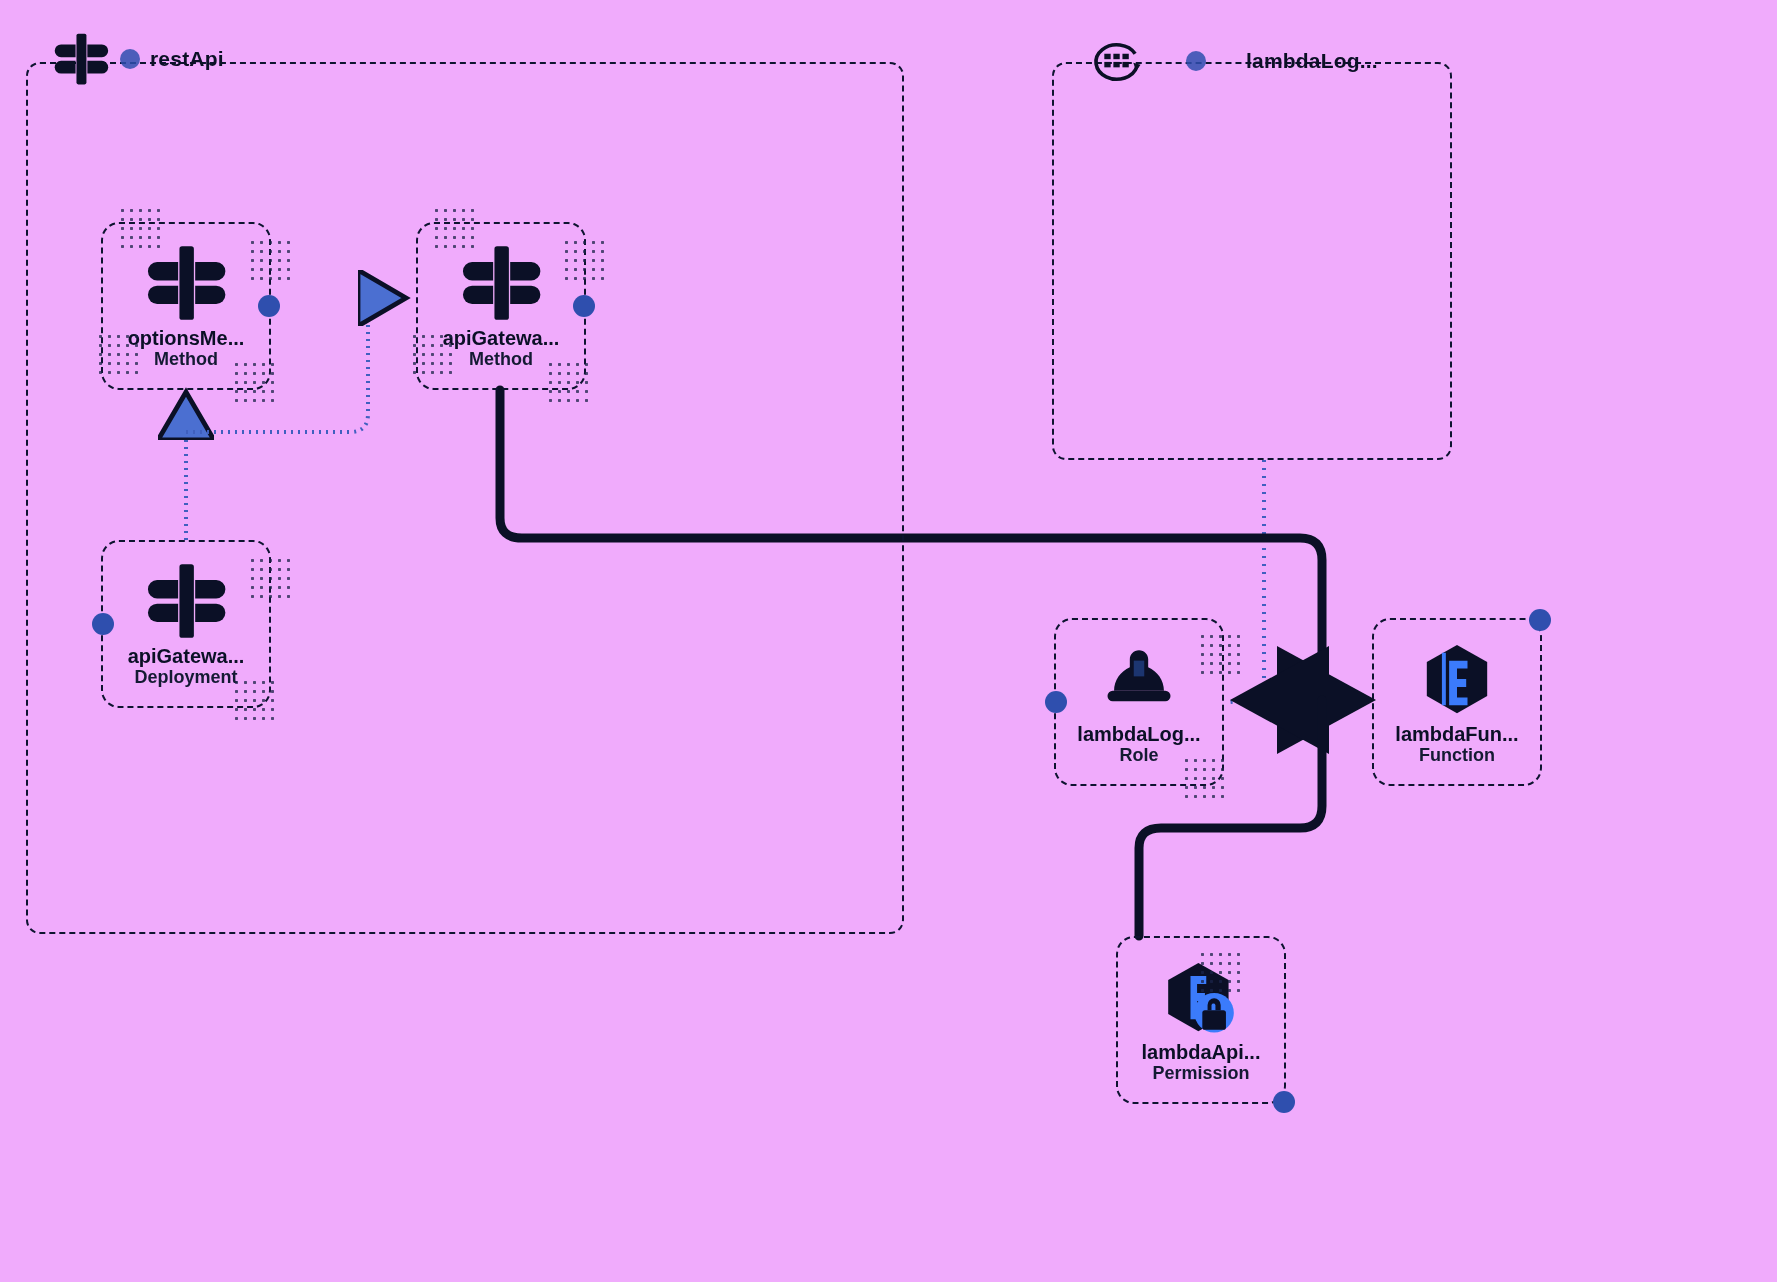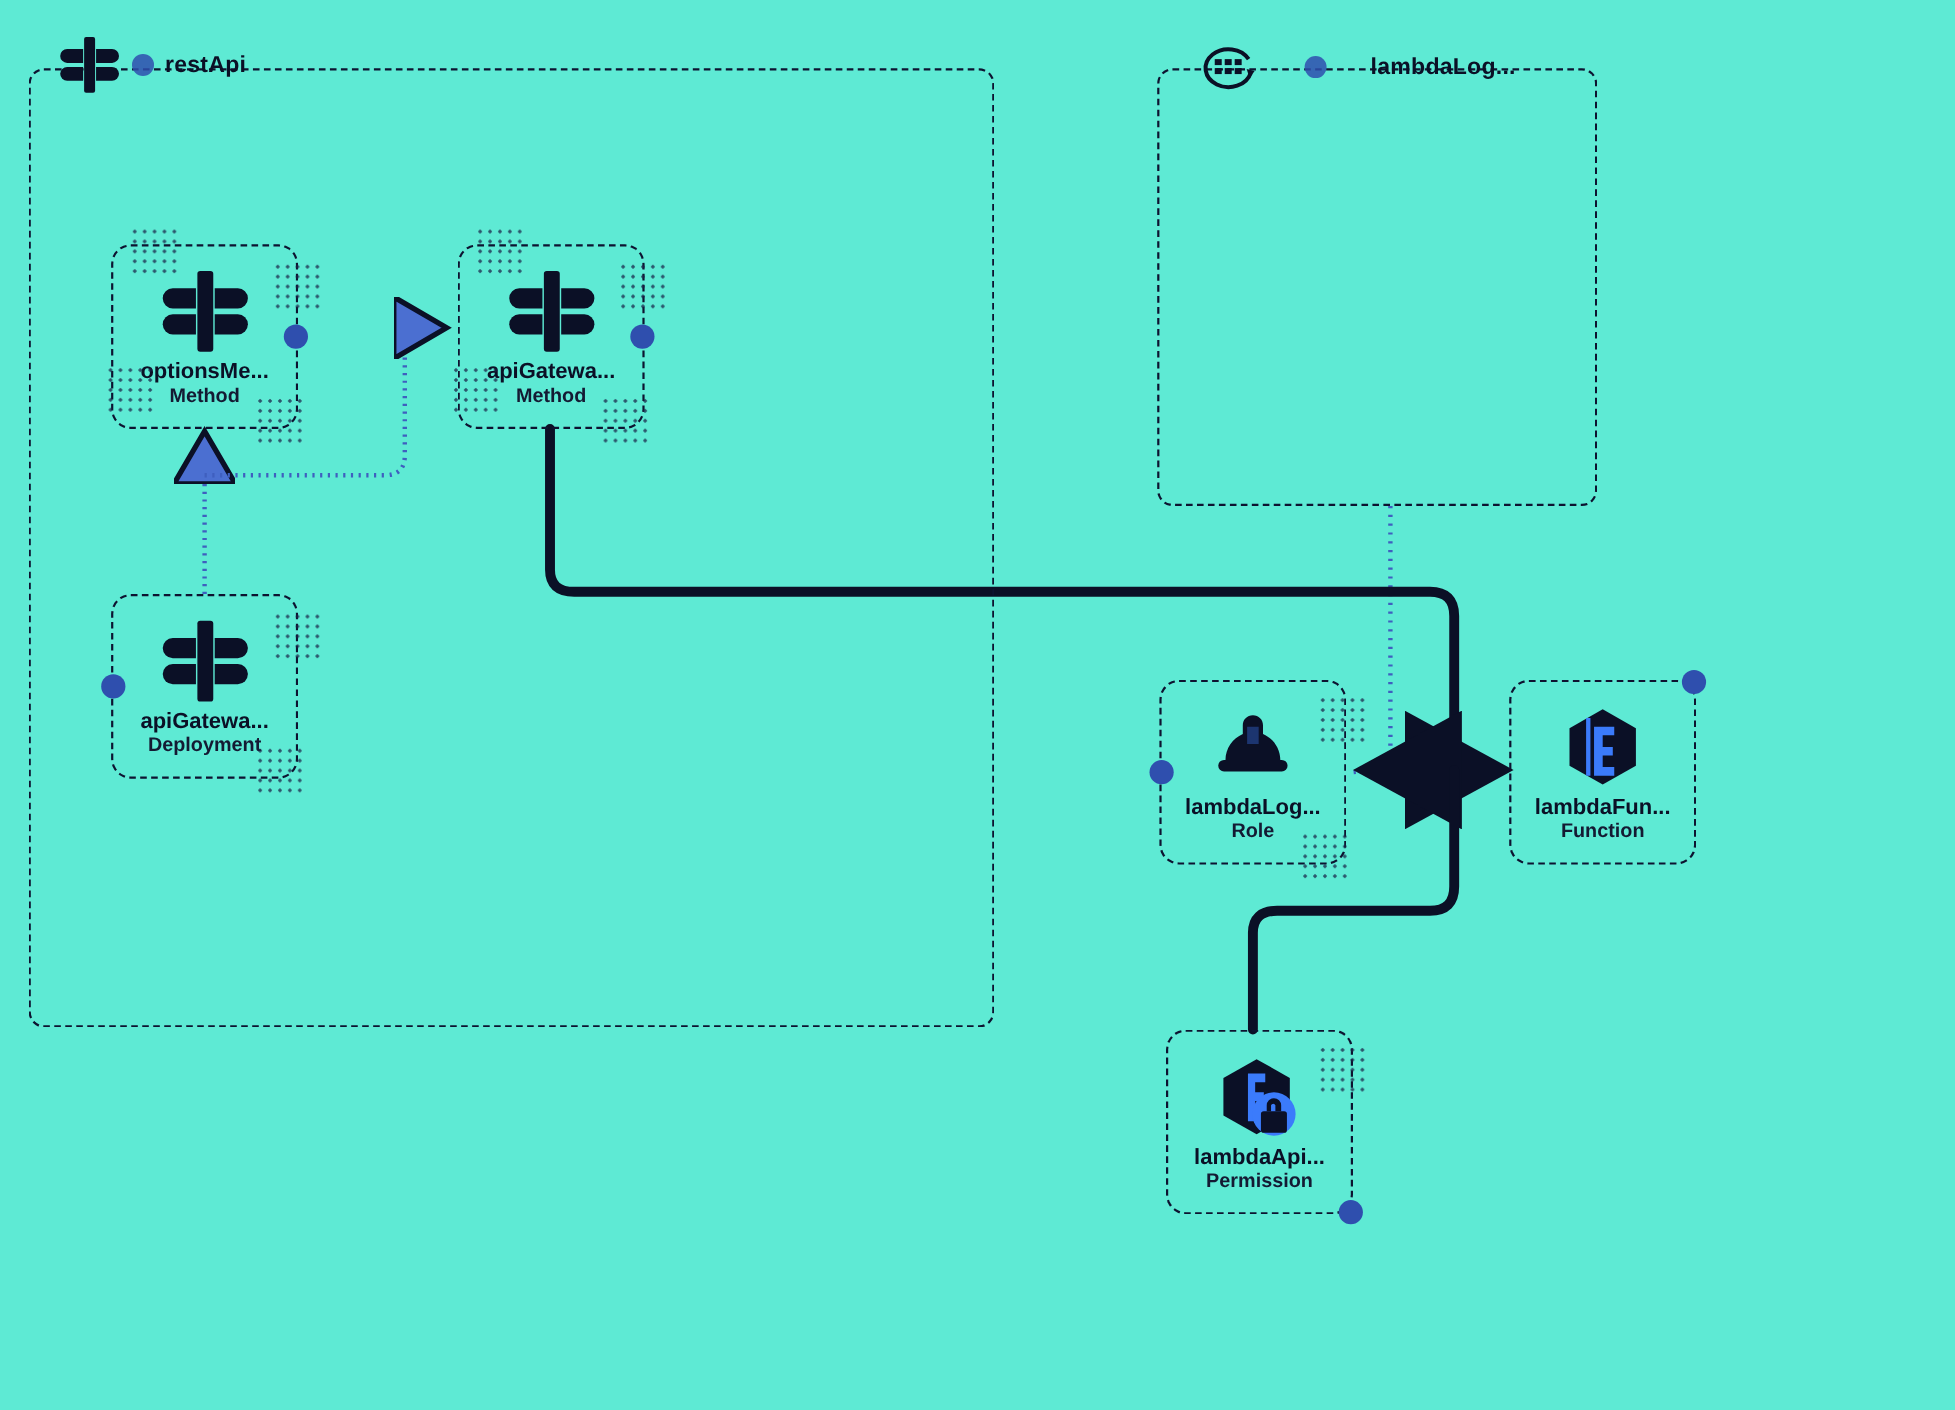--- a/index.html
+++ b/index.html
@@ -8,21 +8,21 @@
     padding: 0;
     background: #3b7bfb;
   }
   body {
     font-family: "Liberation Sans", sans-serif;
   }
   #canvas {
     position: relative;
     width: 1777px;
     height: 1282px;
-    background: #5eead4;
+    background: #f0abfc;
     overflow: hidden;
   }
 
   
   .group {
     position: absolute;
     border: 2px dashed #0d1330;
     border-radius: 14px;
     box-sizing: border-box;
     background: transparent;
@@ -263,21 +263,21 @@
     <svg class="node-icon" viewBox="0 0 64 64">
       <path d="M32 6 L55 19 V45 L32 58 L9 45 V19 Z" fill="#0b1026"></path>
       <path d="M26 18 h14 v6 h-8 v8 h7 v6 h-7 v8 h8 v6 h-14 z" fill="#3b7bfb"></path>
       <path d="M22 12 v40" stroke="#3b7bfb" stroke-width="3" fill="none"></path>
     </svg>
     <span class="node-title">lambdaFun...</span>
     <span class="node-sub">Function</span>
     <span class="port tr"></span>
   </div>
 
-  <div class="node" style="left:1060px; top:936px; width:170px; height:168px;">
+  <div class="node" style="left:1116px; top:936px; width:170px; height:168px;">
     <svg class="node-icon" viewBox="0 0 64 64">
       <path d="M30 6 L53 19 V45 L30 58 L7 45 V19 Z" fill="#0b1026"></path>
       <path d="M24 16 h12 v6 h-7 v7 h6 v6 h-6 v8 h7 v6 h-12 z" fill="#3b7bfb"></path>
       <circle cx="42" cy="44" r="15" fill="#3b7bfb"></circle>
       <g fill="#0b1026">
         <rect x="33" y="42" width="18" height="15" rx="2"></rect>
         <path d="M37 42 v-4 a5 5 0 0 1 10 0 v4 h-4 v-4 a1.6 1.6 0 0 0-3 0 v4 z"></path>
       </g>
     </svg>
     <span class="node-title">lambdaApi...</span>

